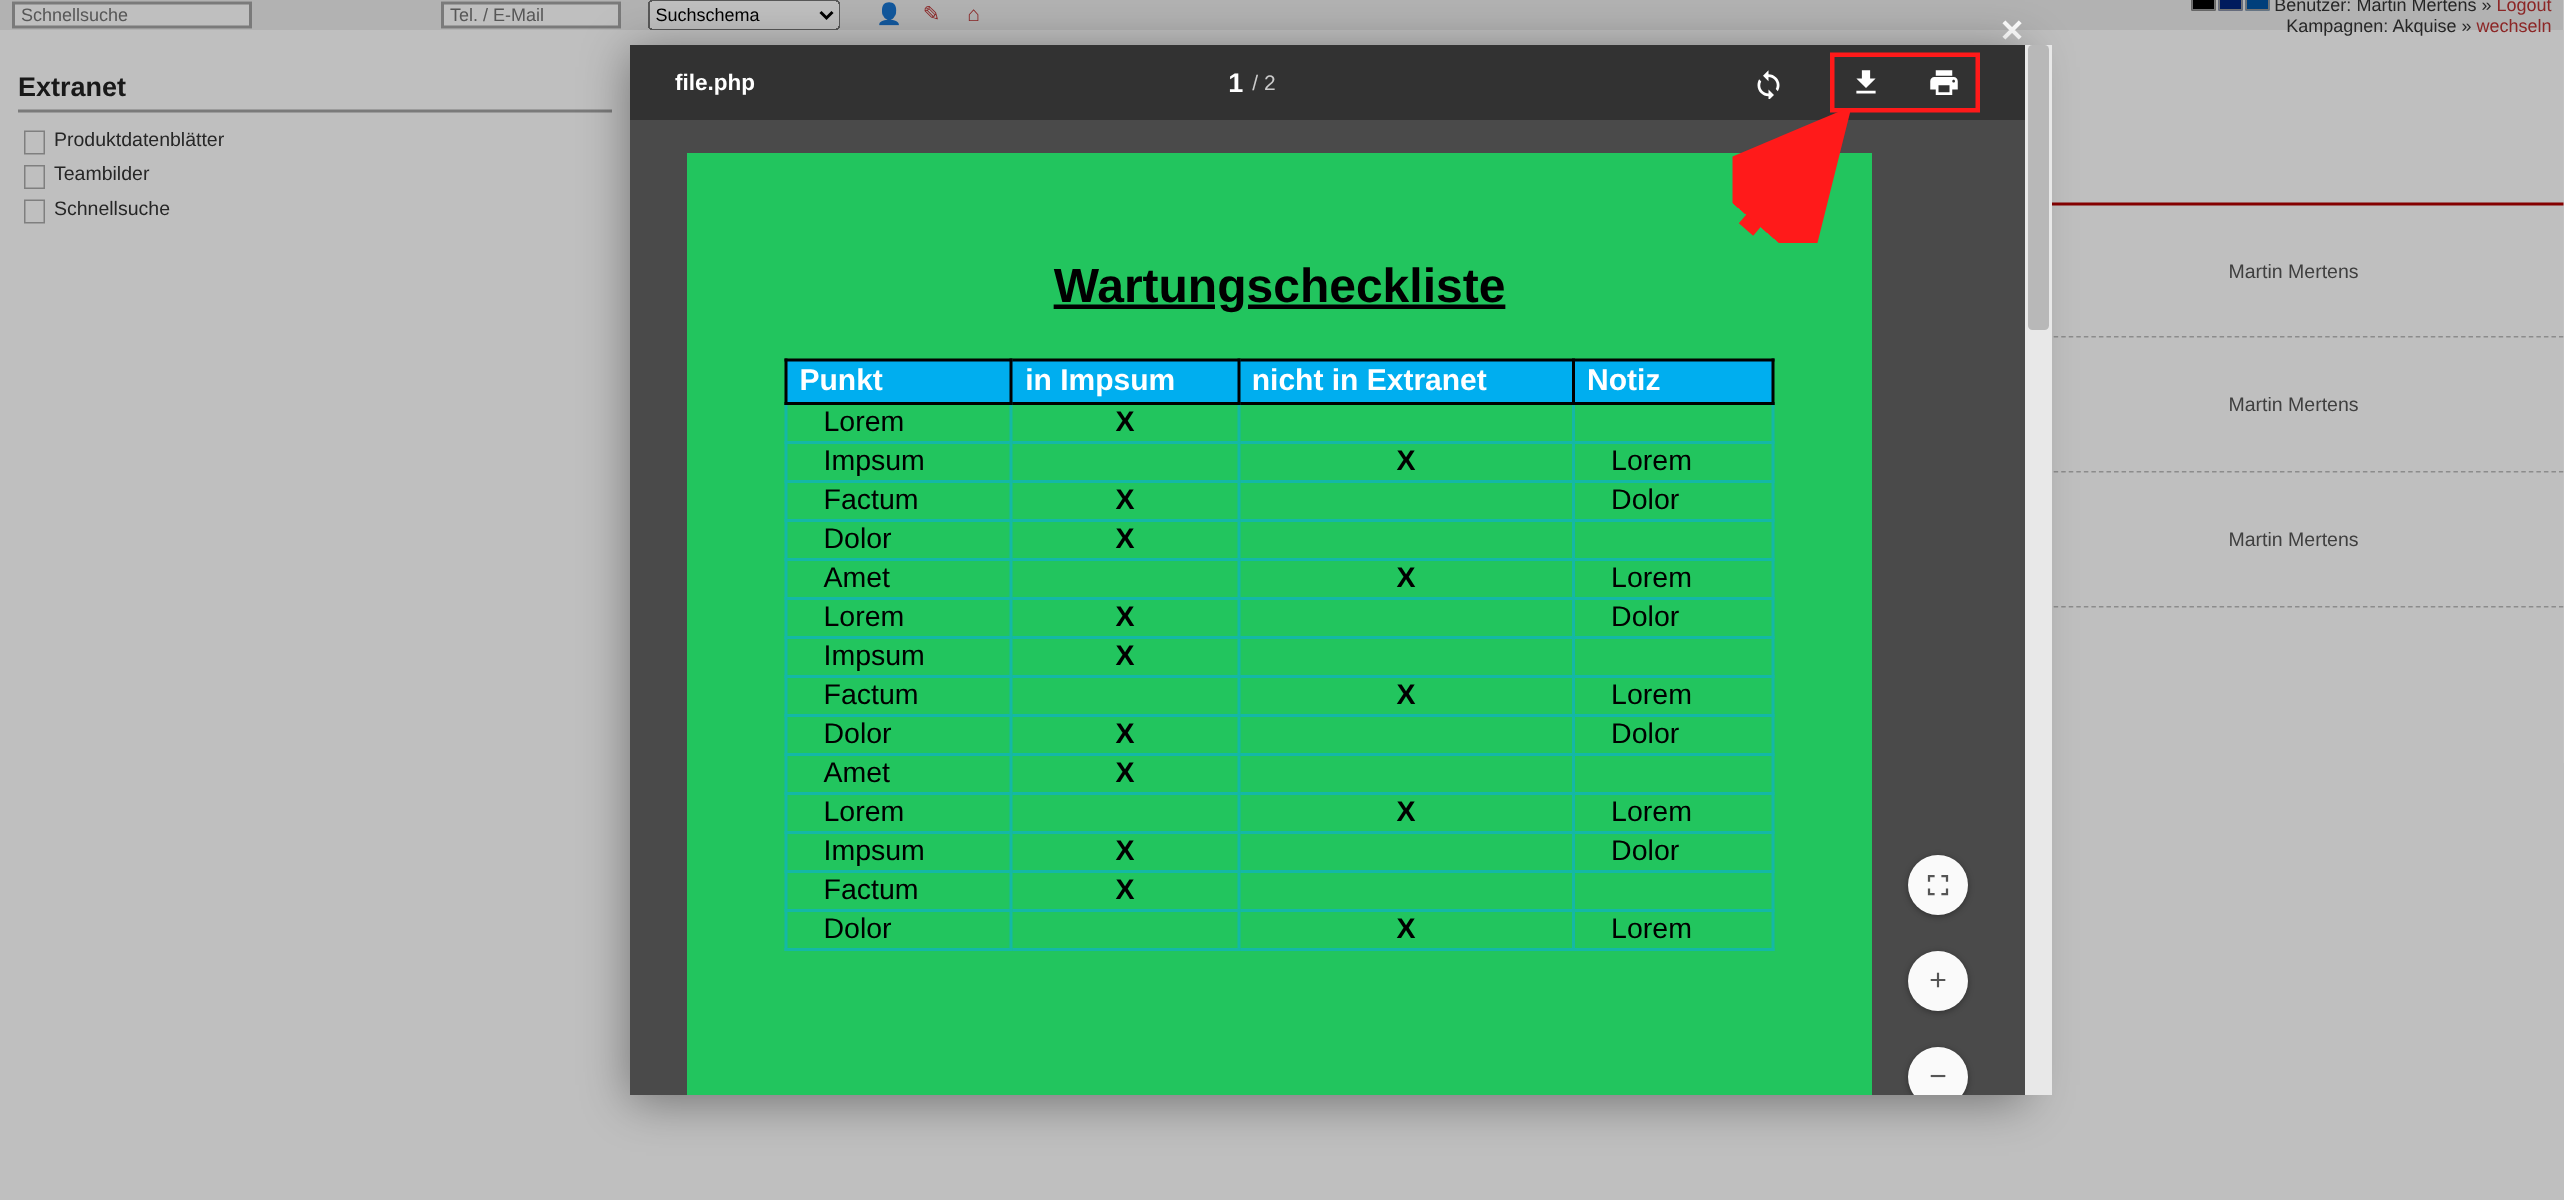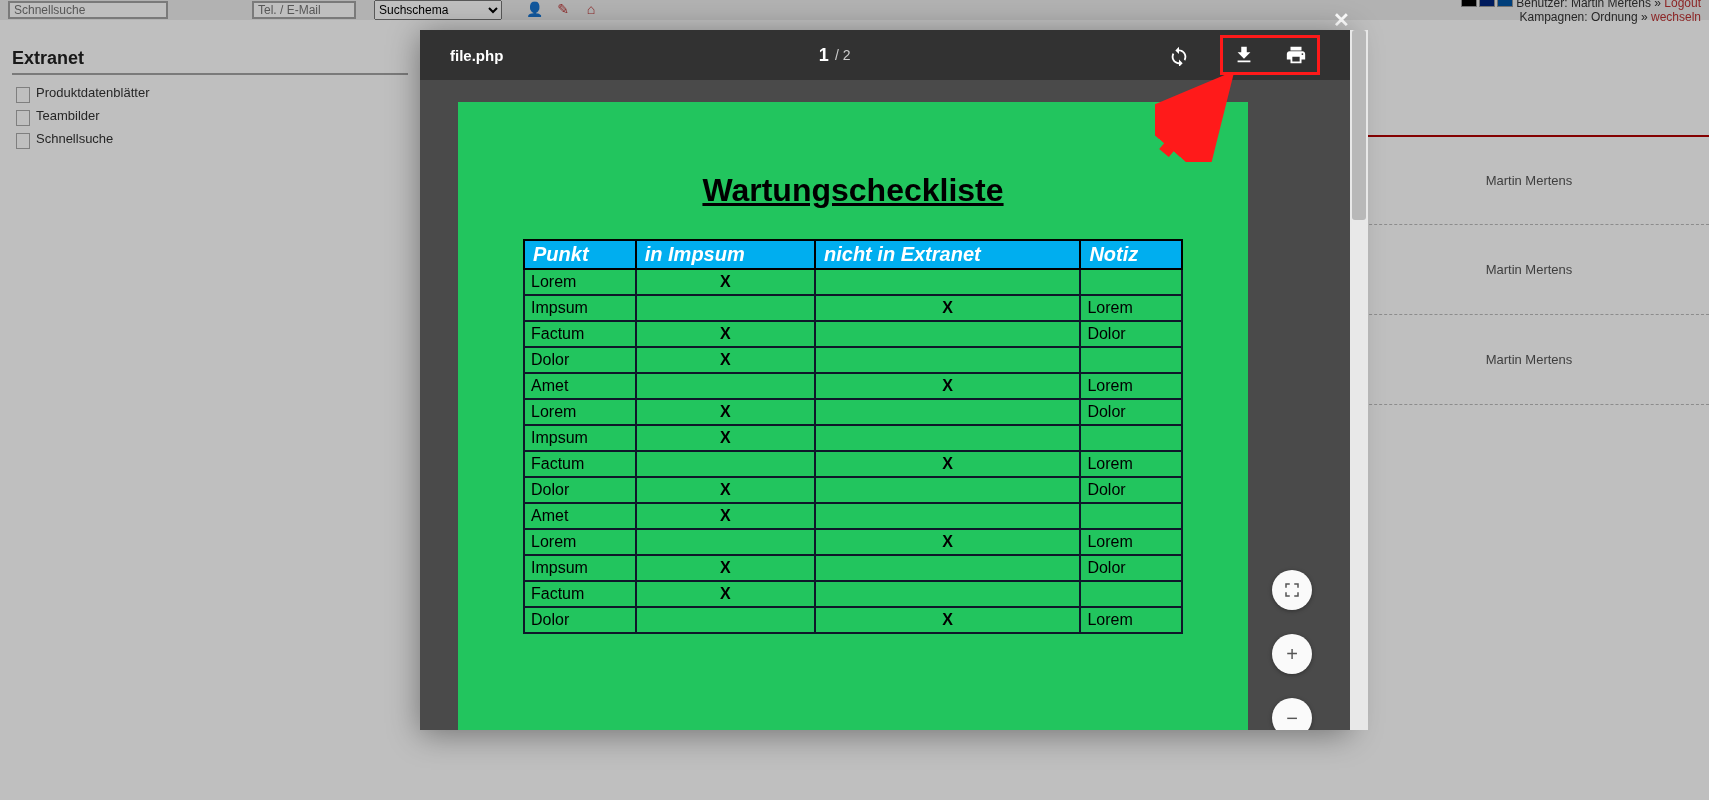--- a/index.html
+++ b/index.html
@@ -2,21 +2,21 @@
 <html><head>
 <meta charset="utf-8">
 <style>
 * { box-sizing: border-box; margin: 0; padding: 0; }
 html, body { width: 1709px; height: 800px; font-family: Arial, Helvetica, sans-serif; font-size: 13px; overflow: hidden; }
 
 
 .topbar { height: 20px; background: #eee; display:flex; align-items:center; padding:0 8px; gap:10px; color:#333; }
 .topbar input { height:18px; font-size:12px; padding:0 4px; border:2px solid #a3a3a3; background:#fff; }
 .topbar .quick { width:160px; }
-.topbar .tel { width:104px; margin-left:74px; }
+.topbar .tel { width:120px; margin-left:116px; }
 .topbar select { height:20px; font-size:12px; width:128px; margin-left:8px; }
 .topbar .icons { margin-left:14px; display:flex; gap:10px; }
 .topbar .icons span { display:inline-block; width:18px; height:18px; font-size:14px; text-align:center; color:#b33; }
 .topbar .right { margin-left:auto; text-align:right; font-size:12px; color:#333; line-height:1.2; }
 .topbar .right .flags span{display:inline-block;width:16px;height:11px;border:1px solid #999;margin-left:2px;}
 .topbar .right a { color:#b33; text-decoration:none; }
 
 
 .sidebar { position:absolute; top:40px; left:0; width:420px; padding:8px 12px; }
 .sidebar h2 { font-size:18px; font-weight:bold; color:#222; border-bottom:2px solid #a3a3a3; padding-bottom:4px; margin-bottom:6px; }
@@ -40,22 +40,22 @@
 .viewer-toolbar .pages .total { font-size:14px; color:#ccc;}
 .viewer-toolbar .btns { display:flex; align-items:center; gap:28px; }
 .viewer-toolbar .btn { width:26px; height:26px; display:flex; align-items:center; justify-content:center; cursor:pointer;}
 .viewer-toolbar .btn svg { fill:#fff; }
 .viewer-toolbar .hlbox { border:3px solid #ff1a1a; padding:4px 8px; display:flex; gap:26px; }
 
 .viewer-body { flex:1; background:#4a4a4a; position:relative; overflow:hidden; }
 .viewer-page { position:absolute; top:22px; left:38px; width:790px; height:650px; background:#22c55e; overflow:hidden; padding:30px 40px; }
 .viewer-page h1 { text-align:center; font-size:32px; font-weight:bold; text-decoration:underline; margin:40px 0 30px 0; }
 table.chk { border-collapse:collapse; width:660px; margin:0 auto; }
-table.chk th { background:#00aeef; color:#fff; font-size:20px; text-align:left; padding:2px 8px; border:2px solid #000; font-weight:bold;font-style:italic; }
-table.chk td { border:2px solid #0f172a; font-size:16px; padding:1px 6px; height:26px; }
+table.chk th { background:#00aeef; color:#fff; font-size:20px; text-align:left; padding:2px 8px; border:2px solid #000; font-weight:bold; }
+table.chk td { border:2px solid #14b8a6; font-size:19px; padding:1px 24px; height:26px; }
 table.chk td.c { text-align:center; font-weight:bold; }
 
 
 .zoomctrls { position:absolute; right:38px; top:490px; display:flex; flex-direction:column; gap:24px; }
 .zoomctrls .zbtn { width:40px; height:40px; border-radius:50%; background:#fafafa; box-shadow:0 1px 4px rgba(0,0,0,.35); display:flex; align-items:center; justify-content:center; font-size:20px; color:#555; cursor:pointer; }
 
 
 .viewer-scroll { position:absolute; top:30px; right:0; width:18px; height:700px; background:#e8e8e8; }
 .viewer-scroll .thumb { position:absolute; top:0; left:2px; width:14px; height:190px; background:#b8b8b8; border-radius:3px; }
 
@@ -76,21 +76,21 @@
     <span>👤</span>
     <span>✎</span>
     <span>⌂</span>
   </div>
   <div class="right">
     <div>
       <span class="flags"><span style="background:#000"></span><span style="background:#00247d"></span><span style="background:#0055a4"></span></span>
       <span>Benutzer:</span> <span>Martin Mertens</span> » <a href="#">Logout</a>
     </div>
     <div>
-      <span>Kampagnen:</span> <span>Ordnung</span> » <a href="#">wechseln</a>
+      <span>Kampagnen:</span> <span>Akquise</span> » <a href="#">wechseln</a>
     </div>
   </div>
 </div>
 
 <div class="sidebar">
   <h2>Extranet</h2>
   <div class="item">Produktdatenblätter</div>
   <div class="item">Teambilder</div>
   <div class="item">Schnellsuche</div>
 </div>

